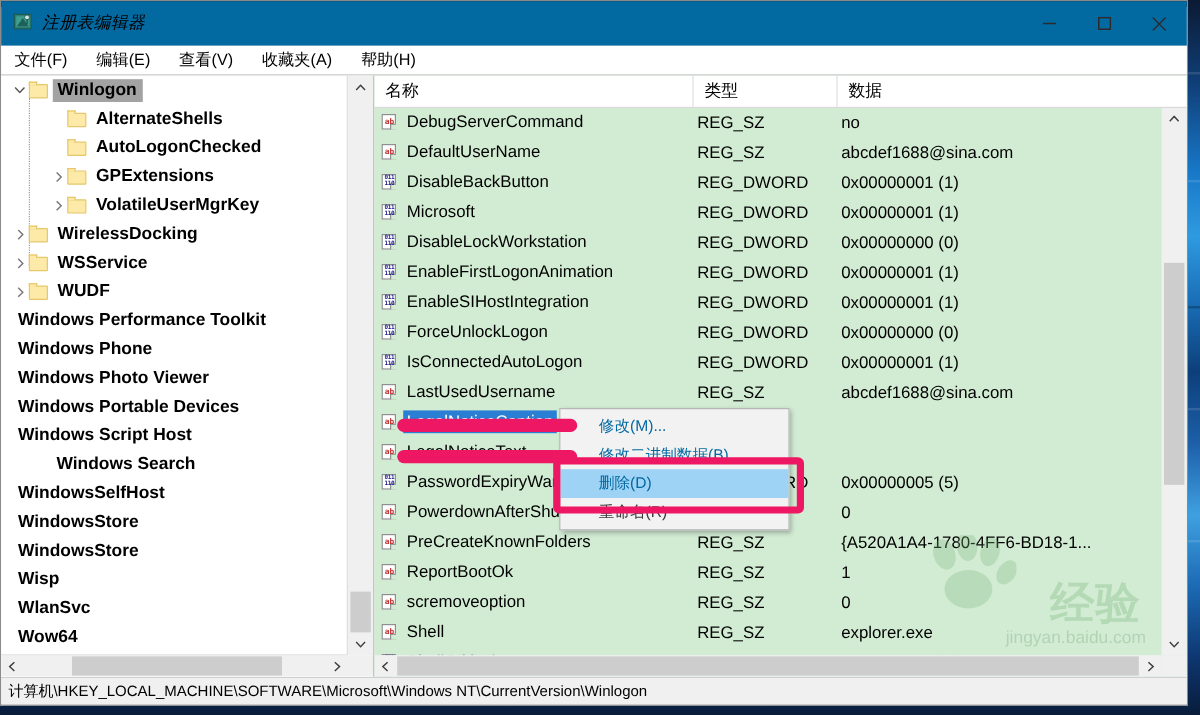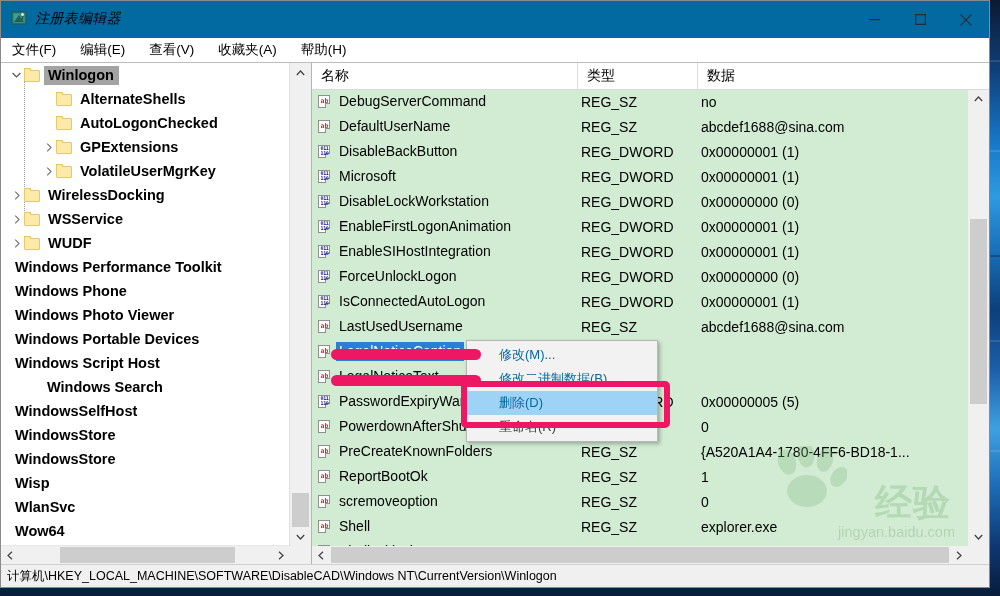--- a/index.html
+++ b/index.html
@@ -653,21 +653,21 @@
           <svg width="6" height="9" viewBox="0 0 6 9">
               <path d="M1 0.8 L5 4.5 L1 8.2" stroke="#404040" stroke-width="1.2" fill="none"></path>
             </svg>
         </div>
       </div>
       <div class="corner" style="right:0;bottom:0;width:21px;height:18px;background:#f0f0f0;"></div>
     </div>
   </div>
 
   <div class="statusbar">
-    <span>计算机\HKEY_LOCAL_MACHINE\SOFTWARE\DisableCAD\Windows NT\CurrentVersion\Winlogon</span>
+    <span>计算机\HKEY_LOCAL_MACHINE\SOFTWARE\Microsoft\Windows NT\CurrentVersion\Winlogon</span>
   </div>
 </div>
 
 <div class="ctxmenu">
   <div id="ctx-host">
       <div class="ctxitem">修改(M)...</div>
       <div class="ctxitem">修改二进制数据(B)...</div>
       <div class="ctxitem hl">删除(D)</div>
       <div class="ctxitem dim">重命名(R)</div>
     </div>

